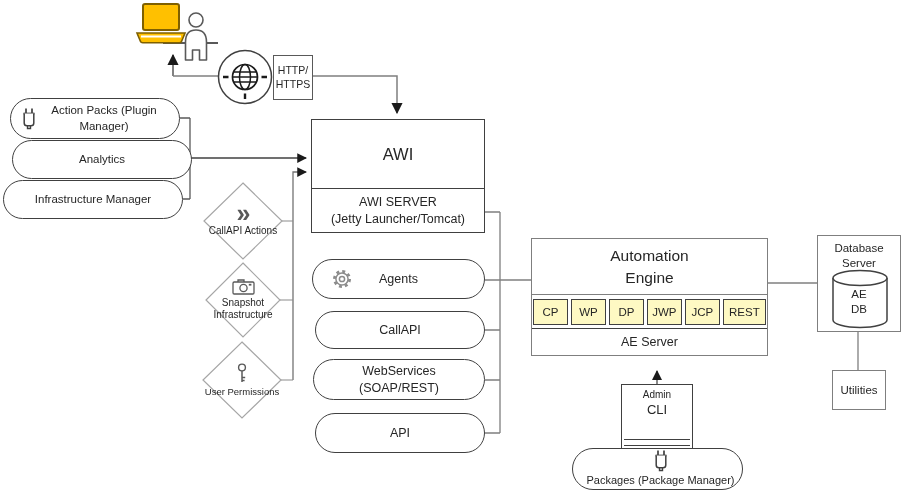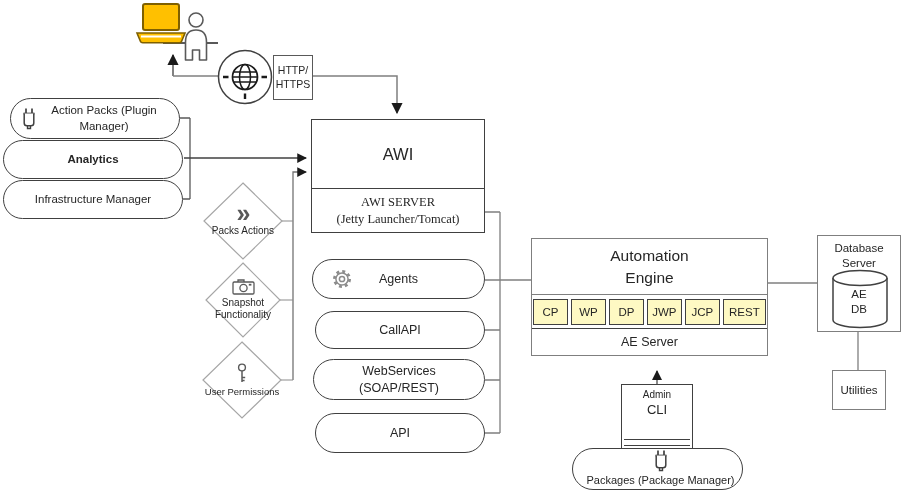--- a/index.html
+++ b/index.html
@@ -13,21 +13,21 @@
   .pre{white-space:pre-line;}
   .stadium{border:1.4px solid #404040;border-radius:21px;}
   .darkbox{border:1.5px solid #404040;}
   .graybox{border:1.3px solid #7f7f7f;}
   .lbl{line-height:1.3;}
   
   .awi{left:311px;top:119px;width:174px;height:114px;flex-direction:column;padding:0;}
   .awi-title{flex:0 0 69px;width:100%;display:flex;align-items:center;justify-content:center;
              border-bottom:1.5px solid #404040;font-size:16.5px;box-sizing:border-box;}
   .awi-server{flex:1;width:100%;display:flex;align-items:center;justify-content:center;
-              font-size:12.5px;line-height:1.32;font-family:Liberation Serif, serif;}
+              font-size:12.5px;line-height:1.32;}
   
   .ae{left:531px;top:238px;width:237px;height:118px;flex-direction:column;align-items:stretch;}
   .ae-title{flex:0 0 56px;display:flex;align-items:center;justify-content:center;
             font-size:15.5px;line-height:1.4;border-bottom:1px solid #7f7f7f;box-sizing:border-box;}
   .ae-row{flex:0 0 31px;display:flex;gap:3px;align-items:center;padding:1px 1px;}
   .proc{flex:1;height:26px;border:1.5px solid #404040;background:#fef9c3;display:flex;
         align-items:center;justify-content:center;font-size:11.5px;box-sizing:border-box;}
   .proc.wide{flex:1.25;}
   .ae-server{flex:1;display:flex;align-items:center;justify-content:center;
              font-size:12.5px;border-top:1.8px solid #404040;box-sizing:border-box;}
@@ -104,42 +104,42 @@
     <span class="icon">
       <svg width="16" height="24" viewBox="0 0 16 24">
         <path d="M5 1.5 V6 M11 1.5 V6" stroke="#404040" stroke-width="1.7" fill="none"></path>
         <path d="M2.5 6.5 H13.5" stroke="#404040" stroke-width="1.7" fill="none"></path>
         <path d="M3.2 6.5 V16 Q3.2 18.8 6 18.8 H10 Q12.8 18.8 12.8 16 V6.5" fill="#fff" stroke="#404040" stroke-width="1.5"></path>
         <path d="M6.5 18.8 V21.5 H9.5 V18.8" fill="none" stroke="#404040" stroke-width="1.4"></path>
       </svg>
     </span>
     <span class="lbl" style="flex:1;font-size:11.5px;line-height:1.35;">Action Packs (Plugin Manager)</span>
   </div>
-  <div class="box stadium" style="left:3px;top:140px;width:180px;height:39px;font-size:11.5px;font-weight:bold;">
+  <div class="box stadium" style="left:12px;top:140px;width:180px;height:39px;font-size:11.5px;">
     <span class="lbl">Analytics</span>
   </div>
   <div class="box stadium" style="left:3px;top:180px;width:180px;height:39px;font-size:11.5px;">
     <span class="lbl">Infrastructure Manager</span>
   </div>
 
   <div class="dmd" style="left:203px;top:192px;width:80px;height:58px;">
     <span class="chev">»</span>
-    <span style="margin-top:2px;">Packs Actions</span>
+    <span style="margin-top:2px;">CallAPI Actions</span>
   </div>
   <div class="dmd" style="left:203px;top:268px;width:80px;height:64px;">
     <span class="icon">
       <svg width="23" height="16" viewBox="0 0 23 16">
         <rect x="1" y="3" width="21" height="12" rx="1.2" fill="#fff" stroke="#595959" stroke-width="1.3"></rect>
         <path d="M6 3 V1 H12 V3" fill="none" stroke="#595959" stroke-width="1.3"></path>
         <circle cx="11.5" cy="9" r="3.6" fill="none" stroke="#595959" stroke-width="1.3"></circle>
         <rect x="16.8" y="4.8" width="2.6" height="1.8" fill="#595959"></rect>
       </svg>
     </span>
     <span class="pre" style="margin-top:2px;">Snapshot
-Functionality</span>
+Infrastructure</span>
   </div>
   <div class="dmd" style="left:202px;top:352px;width:80px;height:56px;font-size:9.5px;">
     <span class="icon">
       <svg width="12" height="21" viewBox="0 0 12 21">
         <circle cx="6" cy="4.5" r="3.4" fill="#fff" stroke="#595959" stroke-width="1.4"></circle>
         <path d="M6 8 V19 M6 14.5 H9.2 M6 17.5 H8.6" fill="none" stroke="#595959" stroke-width="1.5"></path>
       </svg>
     </span>
     <span style="margin-top:2px;">User Permissions</span>
   </div>

